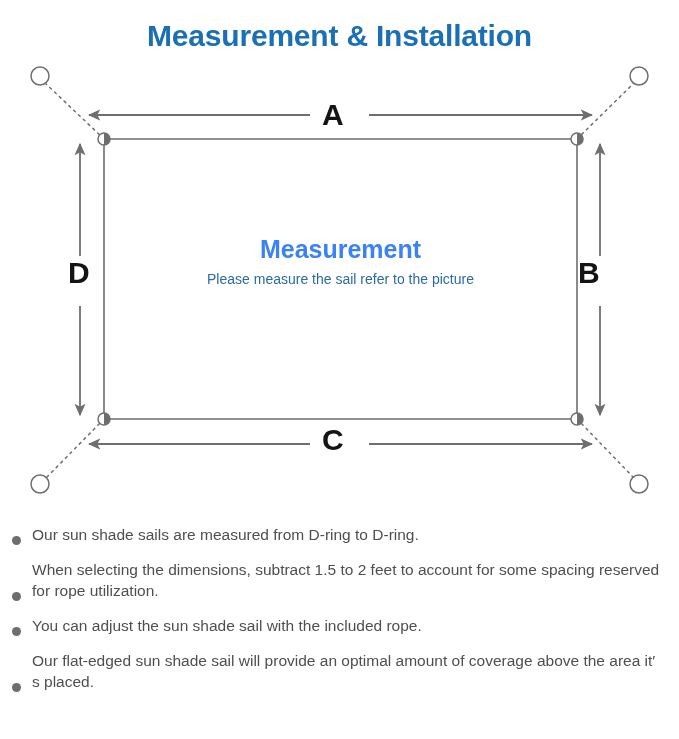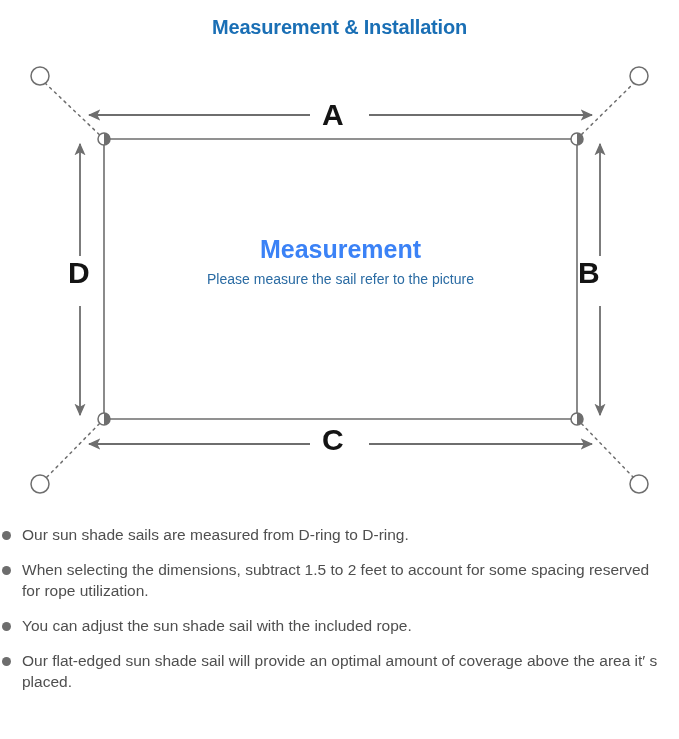--- a/index.html
+++ b/index.html
@@ -13,24 +13,24 @@
     position: relative;
     font-family: "Liberation Sans", sans-serif;
     color: #4a4a4a;
     overflow: hidden;
   }
 
   
   #page-title {
     position: absolute;
     left: 0;
-    top: 8px;
+    top: 17px;
     width: 679px;
     text-align: center;
-    font-size: 20px;
+    font-size: 30px;
     font-weight: bold;
     color: #1a6fb5;
     letter-spacing: -0.2px;
     line-height: 38px;
     white-space: nowrap;
   }
 
   
   #diagram {
     position: absolute;
@@ -79,22 +79,22 @@
 
   
   #notes {
     position: absolute;
     left: 0;
     top: 524px;
     width: 679px;
   }
   .note-row {
     display: flex;
-    align-items: flex-start;
-    padding: 0 14px 0 2px;
+    align-items: flex-end;
+    padding: 0 14px 0 12px;
     margin-bottom: 14px;
   }
   .note-bullet {
     flex: 0 0 auto;
     width: 9px;
     height: 9px;
     border-radius: 50%;
     background: #6d6d6d;
     margin-top: 7px;
     margin-right: 11px;

